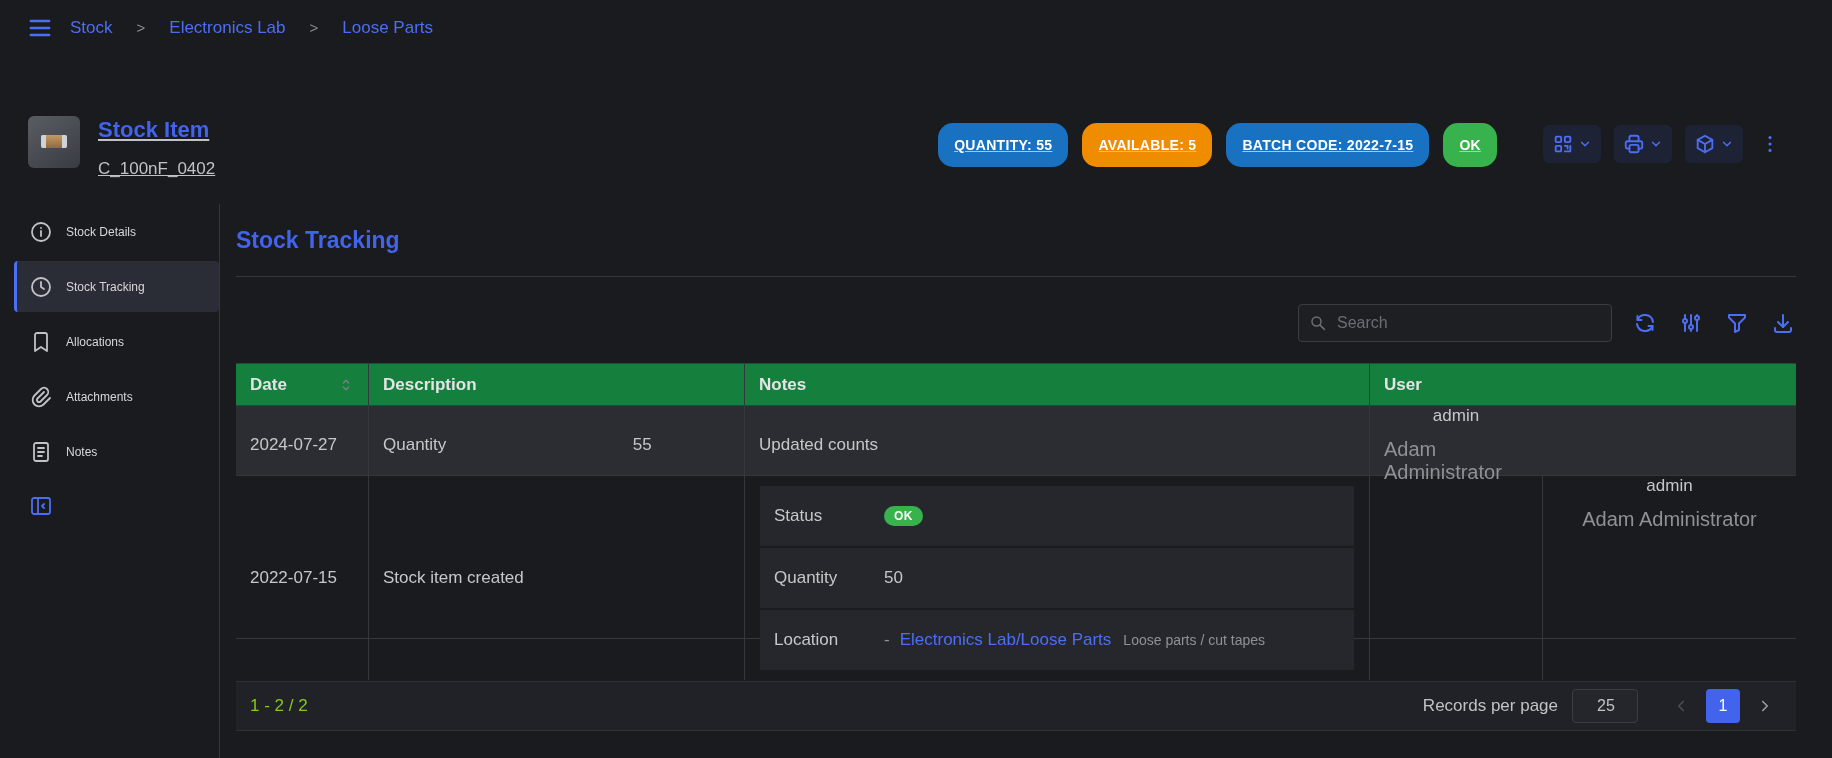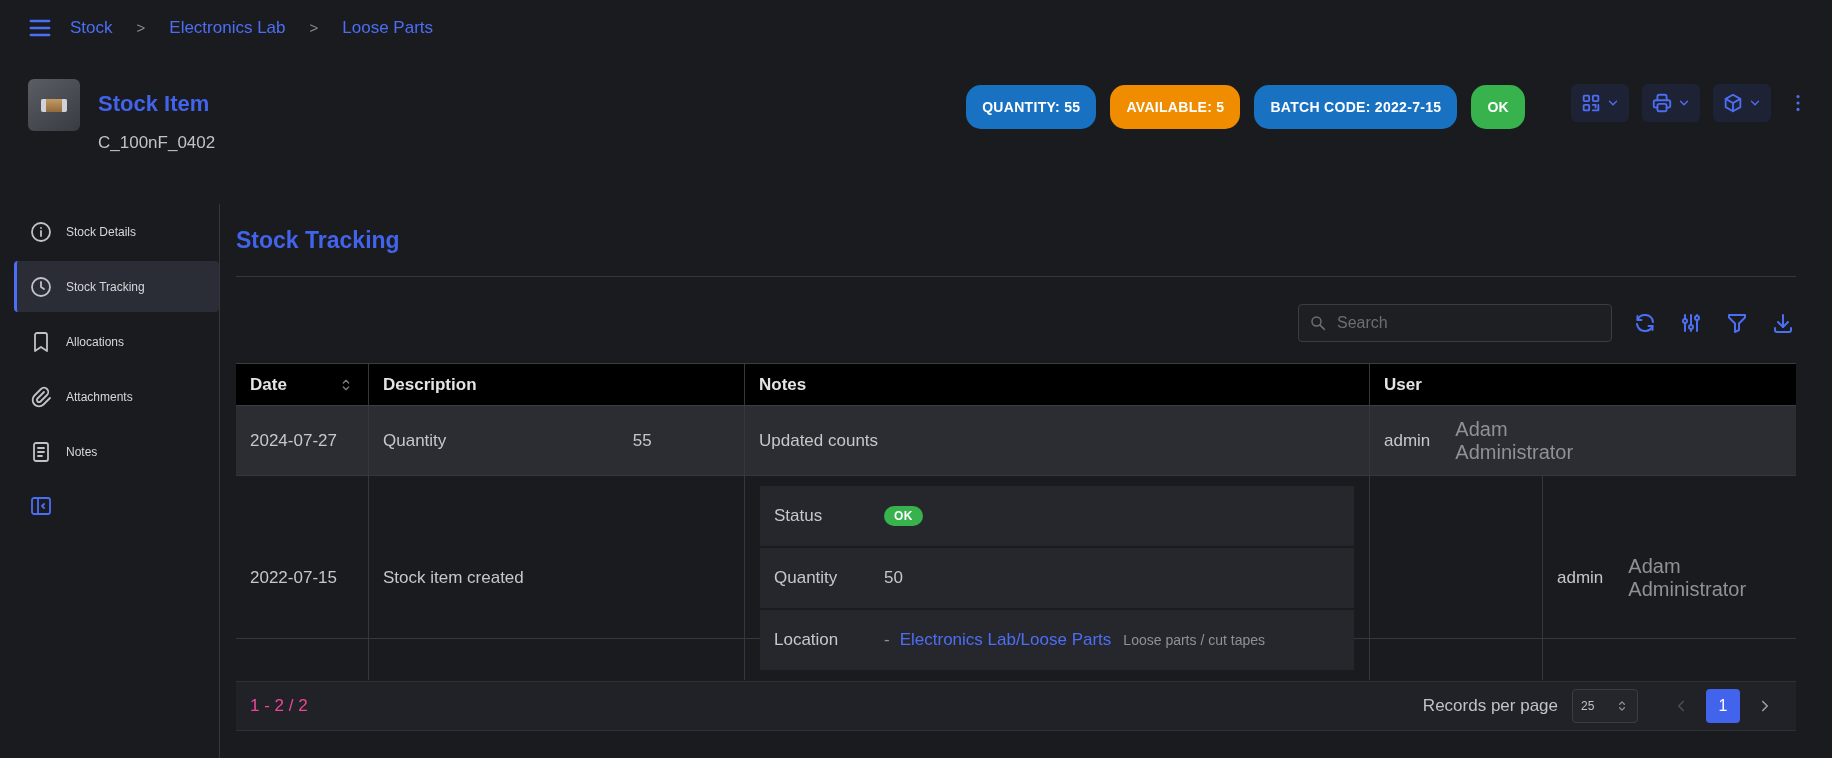--- a/index.html
+++ b/index.html
@@ -10,21 +10,21 @@
 
   
   .topbar { height:55px; display:flex; align-items:center; padding-left:24px; gap:14px; }
   .hamburger { background:none; border:0; color:#4c6ef5; width:32px; height:32px;
     display:flex; align-items:center; justify-content:center; cursor:pointer; }
   .breadcrumb { display:flex; align-items:center; gap:24px; font-size:17px; }
   .breadcrumb a { color:#4c6ef5; text-decoration:none; cursor:pointer; }
   .breadcrumb .sep { color:#8a8c92; font-size:15px; }
 
   
-  .page-header { height:149px; display:flex; align-items:flex-start; padding:24px 20px 0 28px; }
+  .page-header { height:149px; display:flex; align-items:center; padding:24px 48px 0 28px;text-decoration:underline; }
   .thumb { width:52px; height:52px; border-radius:6px; cursor:pointer;
     background:linear-gradient(145deg,#5a5d63,#383b41); display:flex; align-items:center; justify-content:center; }
   .cap { width:26px; height:13px; background:linear-gradient(#c49a63,#8f6b3e); border-radius:2px; position:relative; }
   .cap::before,.cap::after { content:""; position:absolute; top:0; bottom:0; width:5px; background:#cfd2d6; }
   .cap::before { left:0; border-radius:2px 0 0 2px; } .cap::after { right:0; border-radius:0 2px 2px 0; }
   .titles { margin:12px 0 0 18px; display:flex; flex-direction:column; gap:16px; }
   .page-title { color:#4263eb; font-size:22px; font-weight:700; }
   .page-subtitle { color:#c1c2c5; font-size:17px; }
   .spacer { flex:1; }
   .badges { display:flex; align-items:center; gap:14px; margin-top:6px; }
@@ -57,49 +57,49 @@
   .search-box input { width:100%; height:100%; background:#1e1f23; border:1px solid #3b3d42; border-radius:4px;
     color:#c1c2c5; padding:0 12px 0 38px; font-size:16px; font-family:inherit; outline:none; }
   .search-box input::placeholder { color:#6b6e75; }
   .search-icon { position:absolute; left:11px; top:10px; color:#6b6e75; }
   .tool-btn { background:none; border:0; color:#4c6ef5; width:26px; height:26px; padding:0; cursor:pointer;
     display:flex; align-items:center; justify-content:center; }
 
   
   .table { margin-top:21px; font-size:17px; }
   .thead,.trow { display:grid; grid-template-columns:132px 376px 625px 173px 254px; }
-  .thead { background:#000000; border-top:1px solid #3b3d42; border-bottom:1px solid #3b3d42; }
+  .thead { background:#15803d; border-top:1px solid #3b3d42; border-bottom:1px solid #3b3d42; }
   .th { height:41px; padding:0 14px; font-weight:700; color:#e3e4e6; display:flex; align-items:center; gap:8px; }
   .th + .th, .td + .td { border-left:1px solid #35373c; }
   .sort-icon { color:#7a7d84; margin-left:auto; }
   .trow { border-bottom:1px solid #35373c; cursor:pointer; }
   .row1 { background:#2b2d32; height:70px; }
   .row2 { height:163px; }
   .td { padding:0 14px; display:flex; align-items:center; color:#c6c7ca; }
   .details-kv { width:100%; display:flex; align-items:center; }
   .dlabel { flex:0 0 72%; }
   .td.details2 { display:block; padding:10px 15px 8px; }
   .nrow { height:60px; background:#26272c; display:flex; align-items:center; padding:0 14px; margin-bottom:2px; }
   .nlabel { flex:0 0 110px; color:#c6c7ca; }
   .badge-ok-small { background:#37b24d; color:#fff; font-size:12px; font-weight:700; padding:3px 10px;
     border-radius:10px; letter-spacing:.3px; }
   .loc-dash { color:#909296; margin-right:10px; }
   .loc-link { color:#4c6ef5; text-decoration:none; cursor:pointer; }
   .loc-detail { color:#8f9197; font-size:14px; margin-left:12px; }
-  .user-cell { gap:25px; }
+  .user-cell { gap:12px;flex-direction:column; }
   .uname { color:#c6c7ca; } .ufull { color:#8f9197; font-size:20px; }
 
   
   .tfooter { margin-top:42px; height:50px; background:#212227; border-top:1px solid #2e3034;
     border-bottom:1px solid #2e3034; display:flex; align-items:center; padding:0 14px; }
-  .range { color:#ec4899; }
+  .range { color:#84cc16; }
   .rpp-label { color:#c1c2c5; margin-right:14px; }
   .rpp-select { width:66px; height:34px; background:#25262b; border:1px solid #3b3d42; border-radius:4px;
-    display:flex; align-items:center; justify-content:space-between; padding:0 8px; color:#c1c2c5;
-    cursor:pointer; font-size:12px; }
+    display:flex; align-items:center; justify-content:space-between; padding:0 24px; color:#c1c2c5;
+    cursor:pointer; font-size:16px; }
   .rpp-select svg { color:#8f9197; }
   .pagination { display:flex; align-items:center; gap:8px; margin-left:26px; }
   .page-btn { width:34px; height:34px; border-radius:4px; border:0; display:flex; align-items:center;
     justify-content:center; background:transparent; cursor:pointer; }
   .page-prev { color:#4b4d53; } .page-next { color:#9a9ca1; }
   .page-num { background:#4263eb; color:#fff; font-size:16px; }
 </style>
 </head>
 <body>
 

